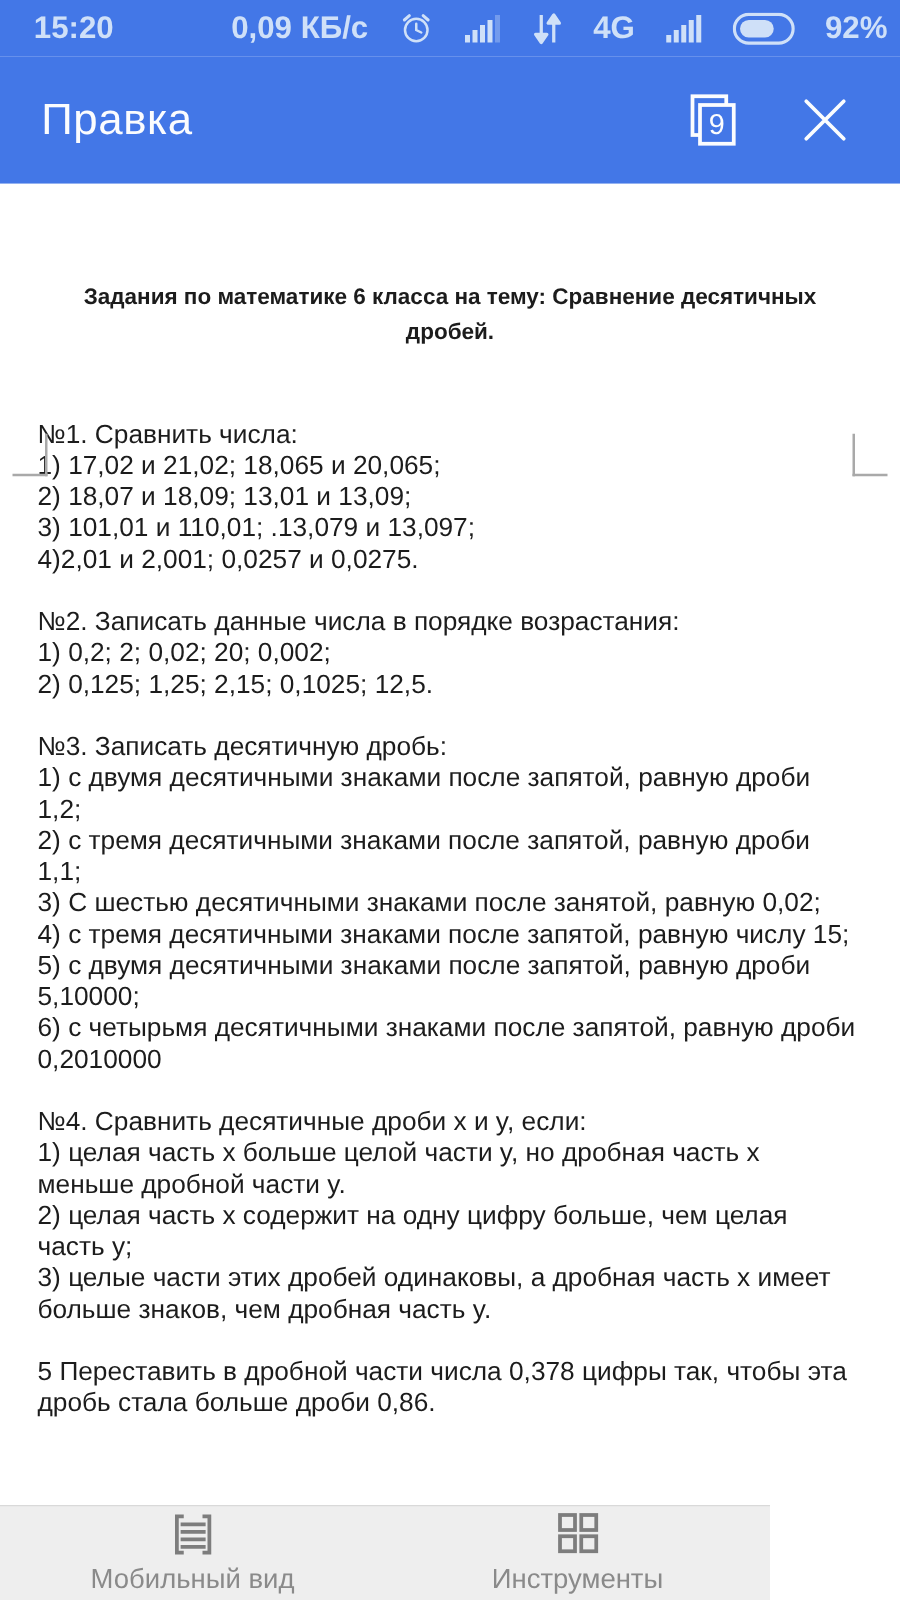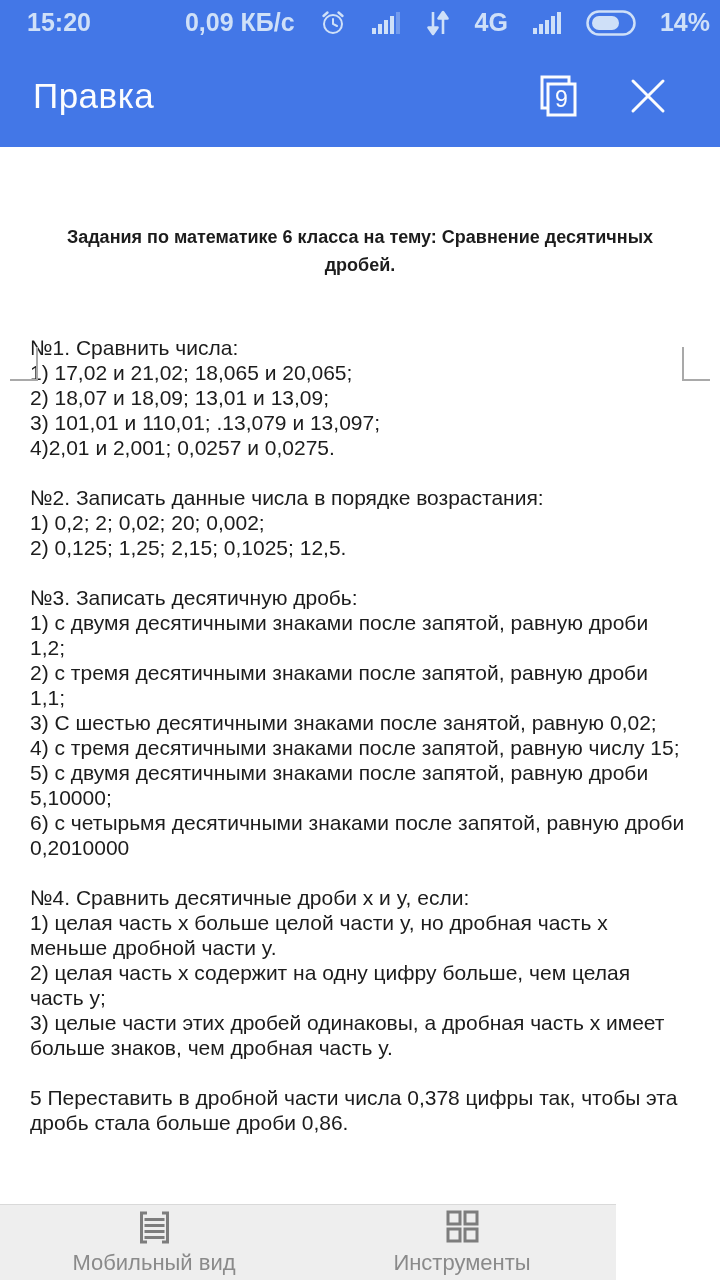--- a/index.html
+++ b/index.html
@@ -12,21 +12,21 @@
     height:45px; background:#4377e7; color:#cfe0f8;
     display:flex; align-items:center; justify-content:space-between;
     padding:0 10px 0 27px; font-size:25px; font-weight:bold;
   }
   .status-right { display:flex; align-items:center; gap:24px; }
   .status-right svg { display:block; }
 
   
   .app-bar {
     height:102px; background:#4377e7; display:flex; align-items:center;
-    padding:0 46px 0 33px;
+    padding:0 34px 0 33px;
   }
   .app-title { color:#fbfcfe; font-size:35px; font-weight:400; letter-spacing:0.5px; flex:1; }
   .app-actions { display:flex; align-items:center; gap:38px; }
   .icon-btn { width:52px; height:52px; display:flex; align-items:center; justify-content:center; cursor:pointer; }
 
   
   .content { position:relative; width:720px; height:1057px; background:#ffffff; overflow:hidden; color:#1c1c1c; }
   .corner { position:absolute; width:28px; height:34px; top:200px; }
   .corner-left  { left:10px;  border-right:2px solid #a9a9a9; border-bottom:2px solid #a9a9a9; }
   .corner-right { right:10px; border-left:2px solid #a9a9a9; border-bottom:2px solid #a9a9a9; }
@@ -89,21 +89,21 @@
           <rect x="19" y="6" width="4" height="18" fill="#cfe0f8"></rect>
           <rect x="25" y="2" width="4" height="22" fill="#cfe0f8"></rect>
         </svg>
       </span>
       <span>
         <svg width="50" height="26" viewBox="0 0 50 26">
           <rect x="1.5" y="1.5" width="47" height="23" rx="11.5" fill="none" stroke="#cfe0f8" stroke-width="2.5"></rect>
           <rect x="6" y="6" width="27" height="14" rx="7" fill="#cfe0f8"></rect>
         </svg>
       </span>
-      <span>14%</span>
+      <span>92%</span>
     </div>
   </div>
 
   <div class="app-bar">
     <div class="app-title">Правка</div>
     <div class="app-actions">
       <div class="icon-btn">
         <svg width="50" height="52" viewBox="0 0 50 52">
           <rect x="9" y="7" width="27" height="31" fill="none" stroke="#fbfcfe" stroke-width="3"></rect>
           <rect x="15" y="14" width="27" height="31" fill="#4377e7" stroke="#fbfcfe" stroke-width="3"></rect>

